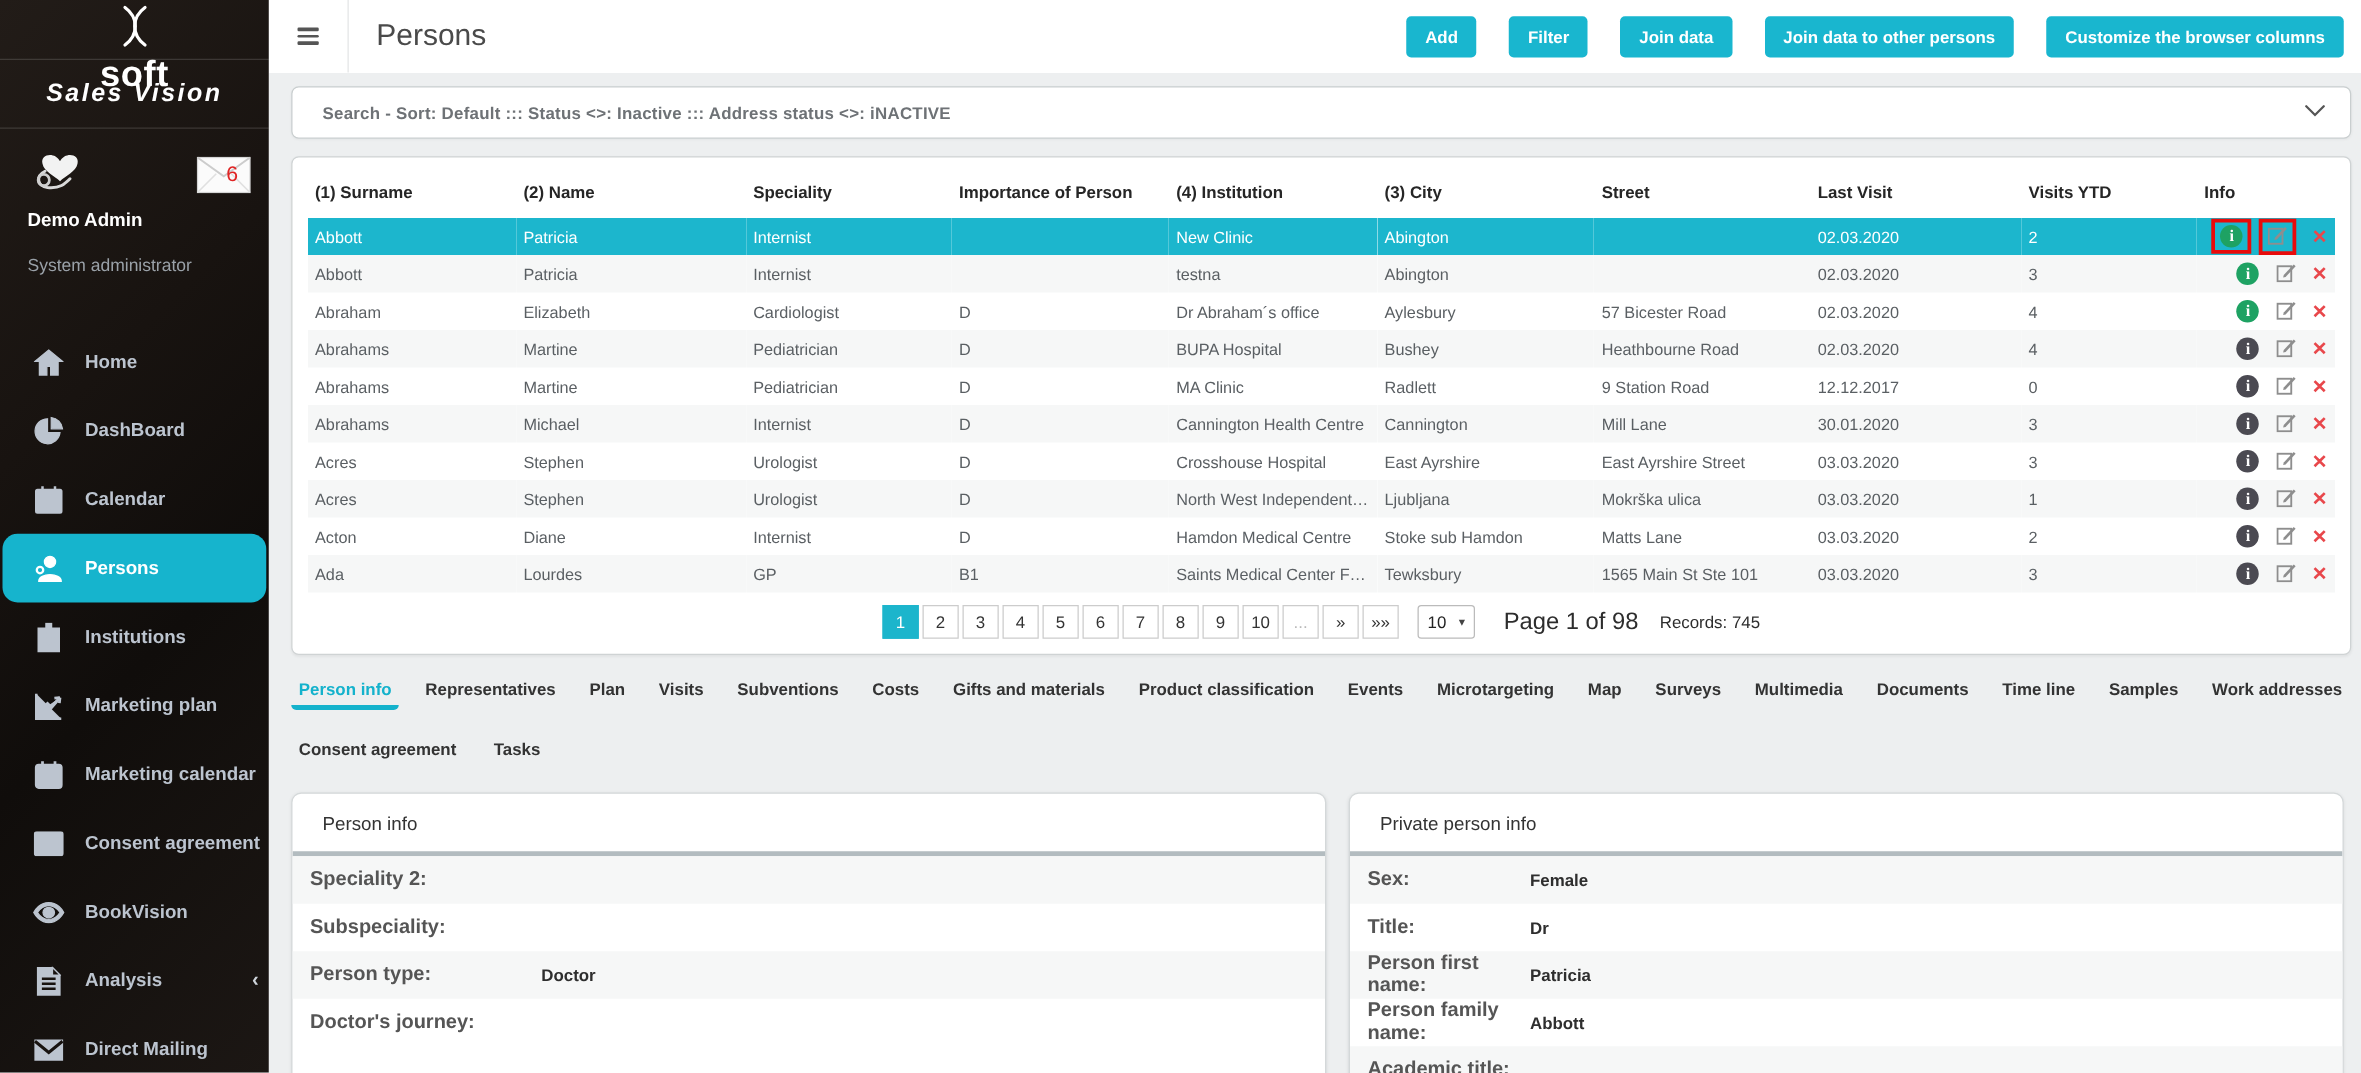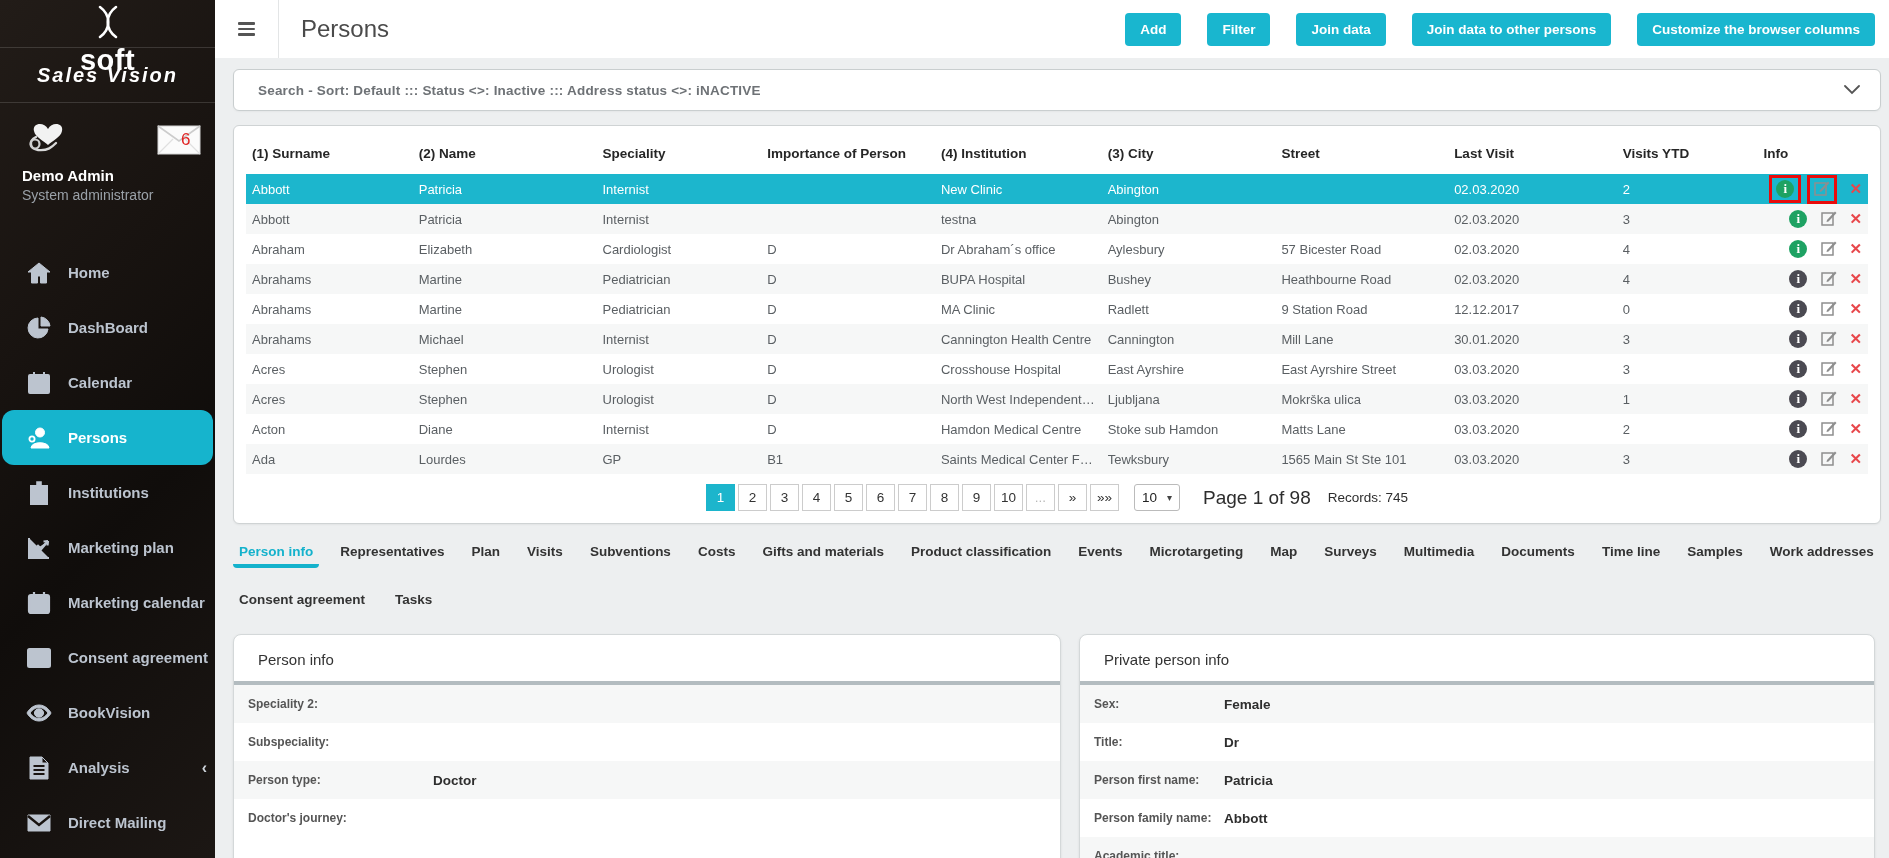--- a/index.html
+++ b/index.html
@@ -12,21 +12,21 @@
     border-bottom:1px solid rgba(255,255,255,.14);flex-direction:column; }
   .logo .word { color:#fff; font-size:29px; font-weight:bold; letter-spacing:.5px; }
   .logo .xmark { margin:0 -2px; }
   .product { height:55px; display:flex; align-items:center; justify-content:center;
     border-bottom:1px solid rgba(255,255,255,.14); }
   .product span { color:#fff; font-size:20px; font-weight:bold; font-style:italic; letter-spacing:2px; }
   .userbox { padding:14px 14px 6px 22px; position:relative; }
   .user-avatar { width:52px; height:40px; display:inline-block; }
   .envelope { position:absolute; right:14px; top:22px; width:44px; height:30px; }
   .user-name { color:#fff; font-size:15px; font-weight:bold; margin-top:6px; }
-  .user-role { color:#9aa1a8; font-size:14px; margin-top:3px; }
+  .user-role { color:#9aa1a8; font-size:14px; margin-top:19px; }
   .menu { margin-top:36px; }
   .menu-item { position:relative; height:55px; display:flex; align-items:center; padding-left:26px; cursor:pointer; }
   .menu-item .micon { width:26px; height:26px; margin-right:16px; flex:0 0 26px; display:flex; align-items:center; justify-content:center; }
   .menu-item .mlabel { color:#bcc4cf; font-size:15px; font-weight:bold; white-space:nowrap; }
   .menu-item.active { background:#16b4cd; border-radius:12px; margin:0 2px; padding-left:24px; }
   .menu-item.active .mlabel { color:#fff; }
   .menu-item svg { fill:#bcc4cf; stroke:#bcc4cf; }
   .menu-item.active svg { fill:#fff; stroke:#fff; }
   .collapse-chevron { position:absolute; right:8px; color:#cfd5dc; font-size:16px; font-weight:bold; }
 
@@ -95,21 +95,21 @@
 
   
   .cards { display:flex; gap:18px; margin-top:18px; }
   .card { background:#fff; border:1px solid #d4d8d9; border-radius:8px; box-shadow:0 1px 3px rgba(0,0,0,.08); overflow:hidden; }
   .card.left { width:828px; }
   .card.right { width:796px; }
   .card-title { font-size:15px; color:#333; padding:16px 24px 13px 24px; }
   .card-divider { height:4px; background:#b3bcc0; }
   .info-row { display:flex; align-items:center; height:38px; padding-left:14px; }
   .info-row:nth-child(odd) { background:#f6f7f7; }
-  .info-label { font-size:12px; font-weight:bold; color:#555; }
+  .info-label { font-size:16px; font-weight:bold; color:#555; }
   .card.left .info-label { width:185px; }
   .card.right .info-label { width:130px; }
   .info-value { font-size:13.5px; font-weight:bold; color:#2e2e2e; }
 </style>
 </head>
 <body>
 
 <div class="sidebar">
   <div class="logo">
     <span class="word">media</span>

